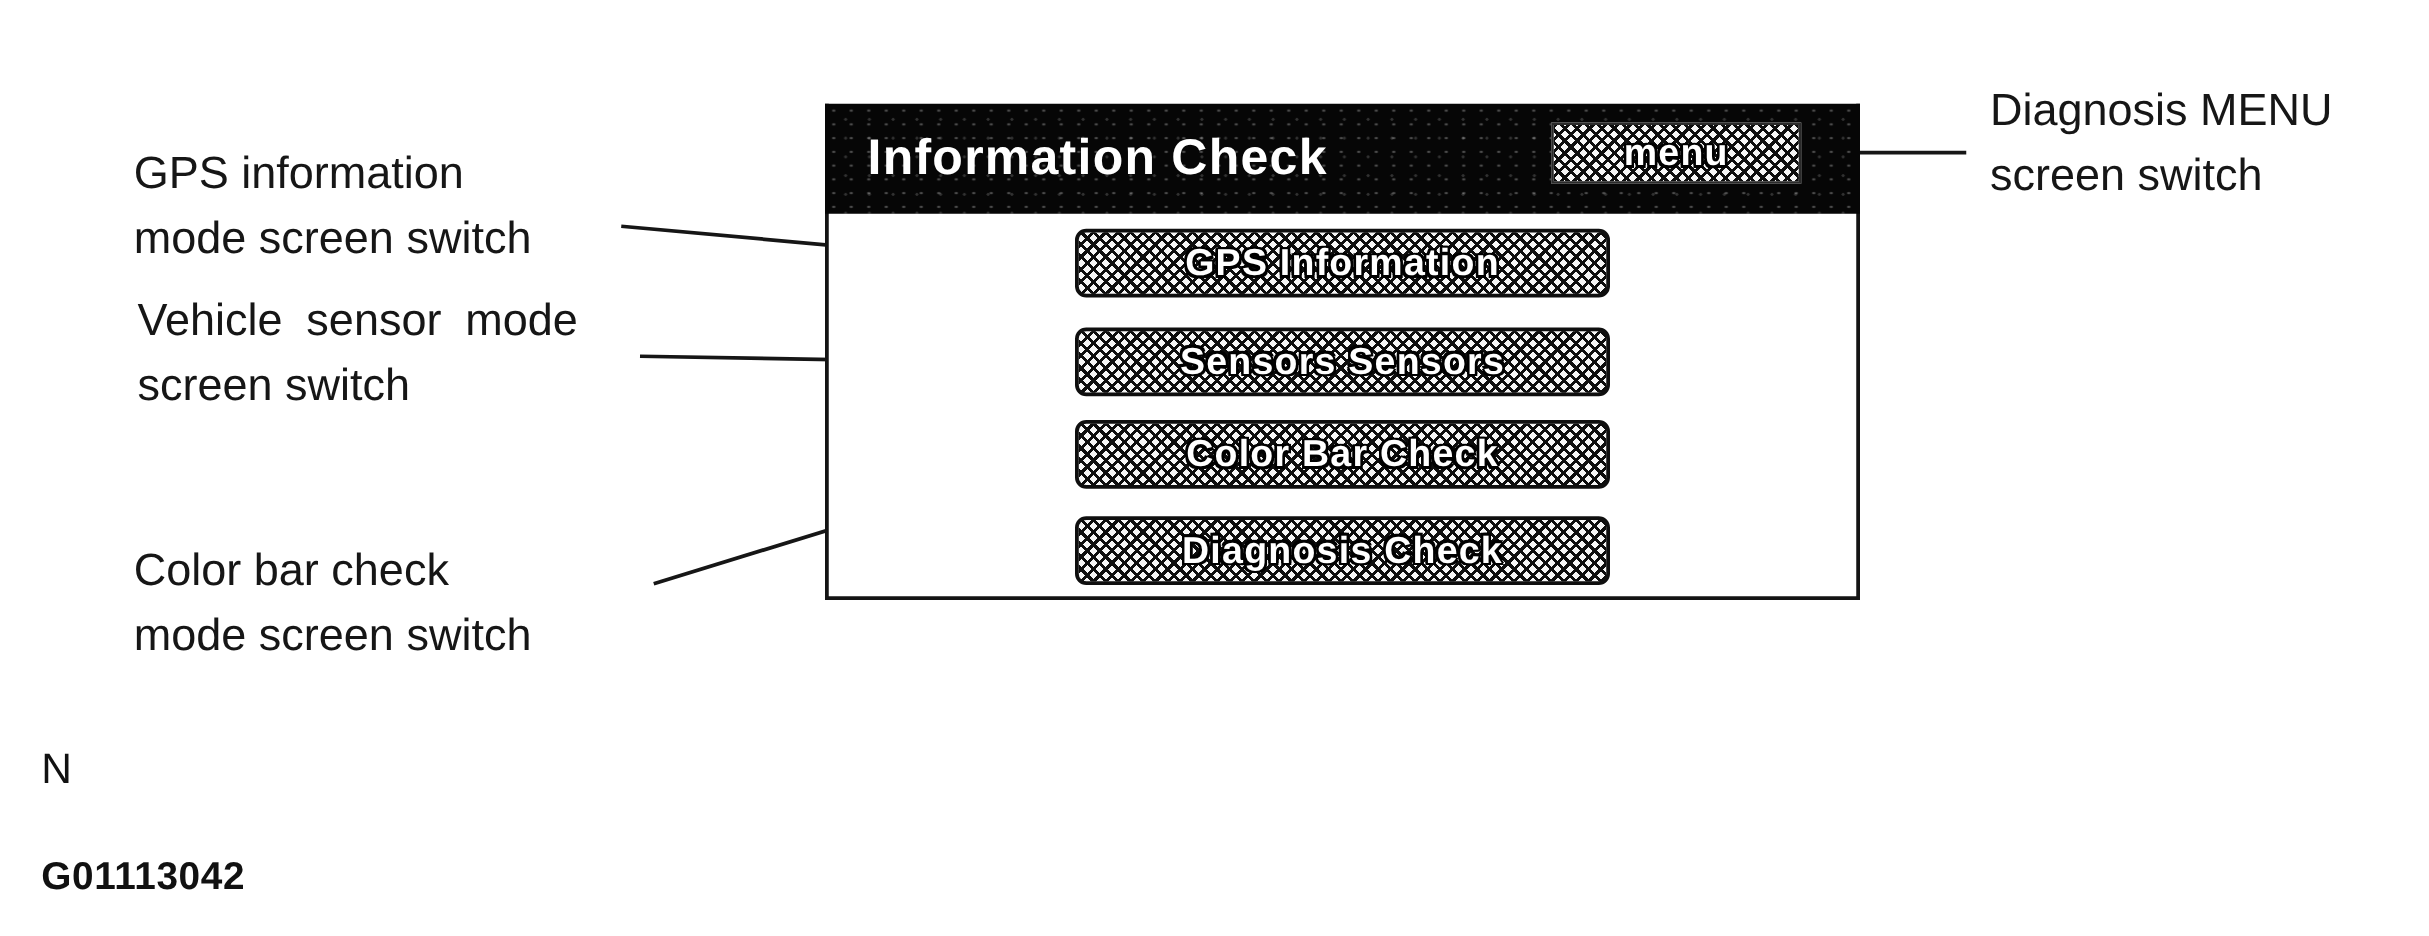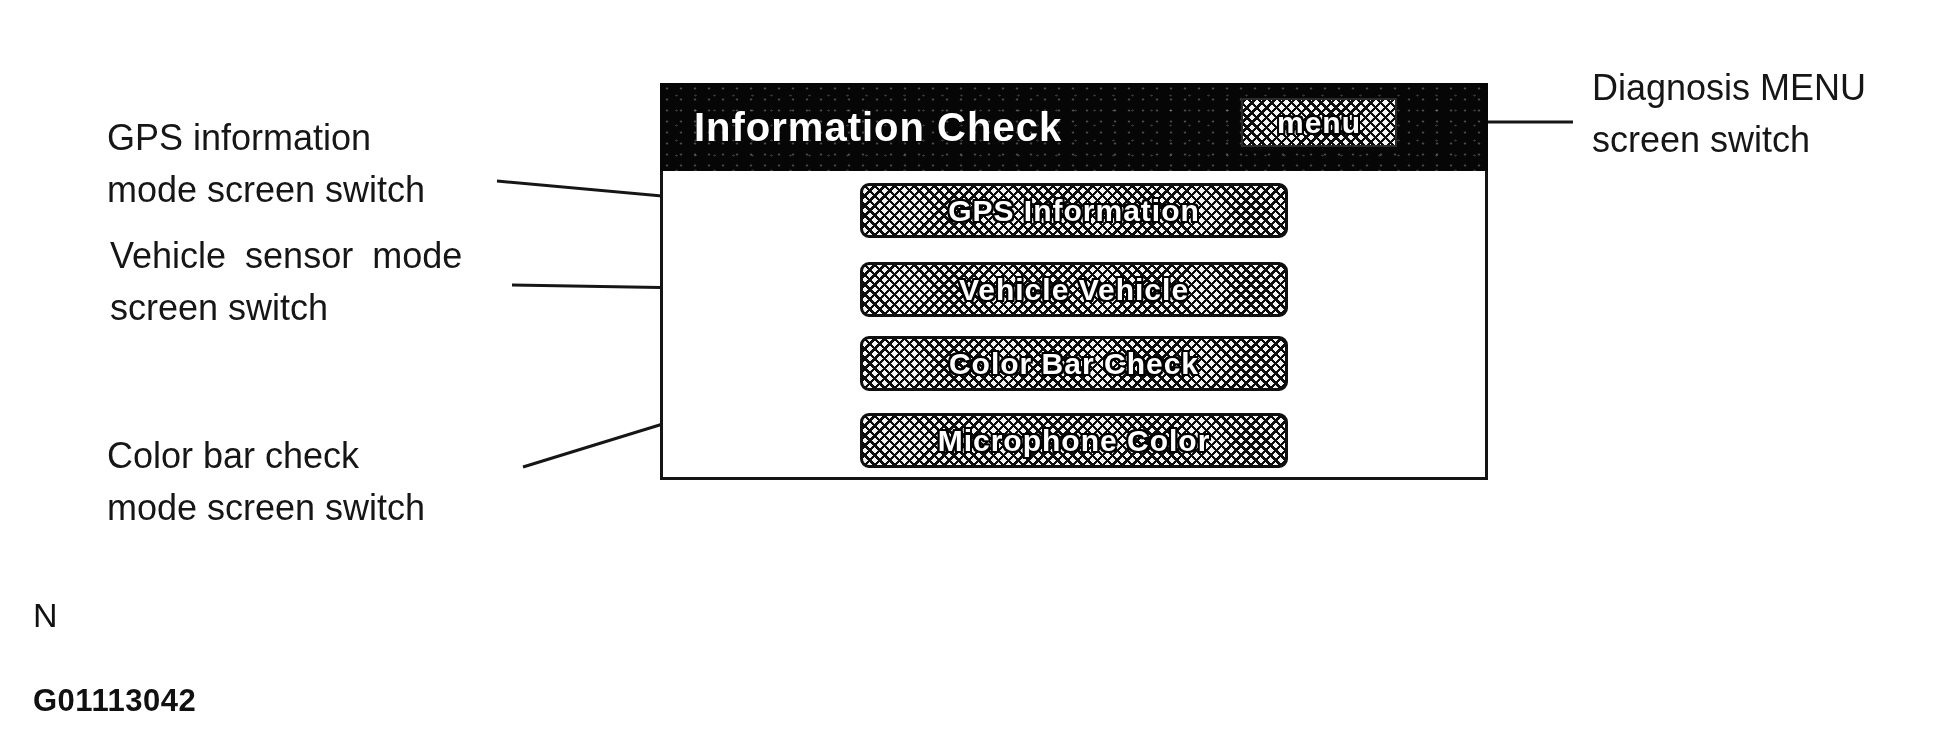--- a/index.html
+++ b/index.html
@@ -93,21 +93,21 @@
   .btn-text {
     color: #ffffff;
     font-weight: bold;
     text-shadow:
       2px 0 0 #000, -2px 0 0 #000, 0 2px 0 #000, 0 -2px 0 #000,
       2px 2px 0 #000, -2px -2px 0 #000, 2px -2px 0 #000, -2px 2px 0 #000;
   }
   .menu-btn {
     position: absolute;
     left: 581px; top: 15px;
-    width: 156px; height: 49px;
+    width: 200px; height: 49px;
     border: 2px solid #2a2a2a;
     box-sizing: border-box;
     font-size: 30px;
     letter-spacing: 1px;
     line-height: 45px;
     text-align: center;
   }
   .screen-btn {
     position: absolute;
     left: 197px;
@@ -174,21 +174,21 @@
     <span>screen switch</span>
   </div>
 
   <div class="panel">
     <div class="screen-header">
       <span class="screen-title">Information Check</span>
       <button class="menu-btn hatch btn-text">menu</button>
     </div>
 
     <button class="screen-btn hatch btn-text btn-1">GPS Information</button>
-    <button class="screen-btn hatch btn-text btn-2">Vehicle Vehicle</button>
+    <button class="screen-btn hatch btn-text btn-2">Sensors Sensors</button>
     <button class="screen-btn hatch btn-text btn-3">Color Bar Check</button>
-    <button class="screen-btn hatch btn-text btn-4">Microphone Color</button>
+    <button class="screen-btn hatch btn-text btn-4">Diagnosis Check</button>
   </div>
 
   <div class="page-marker">N</div>
   <div class="figure-code">G01113042</div>
 
 </div>
 
 </body></html>

